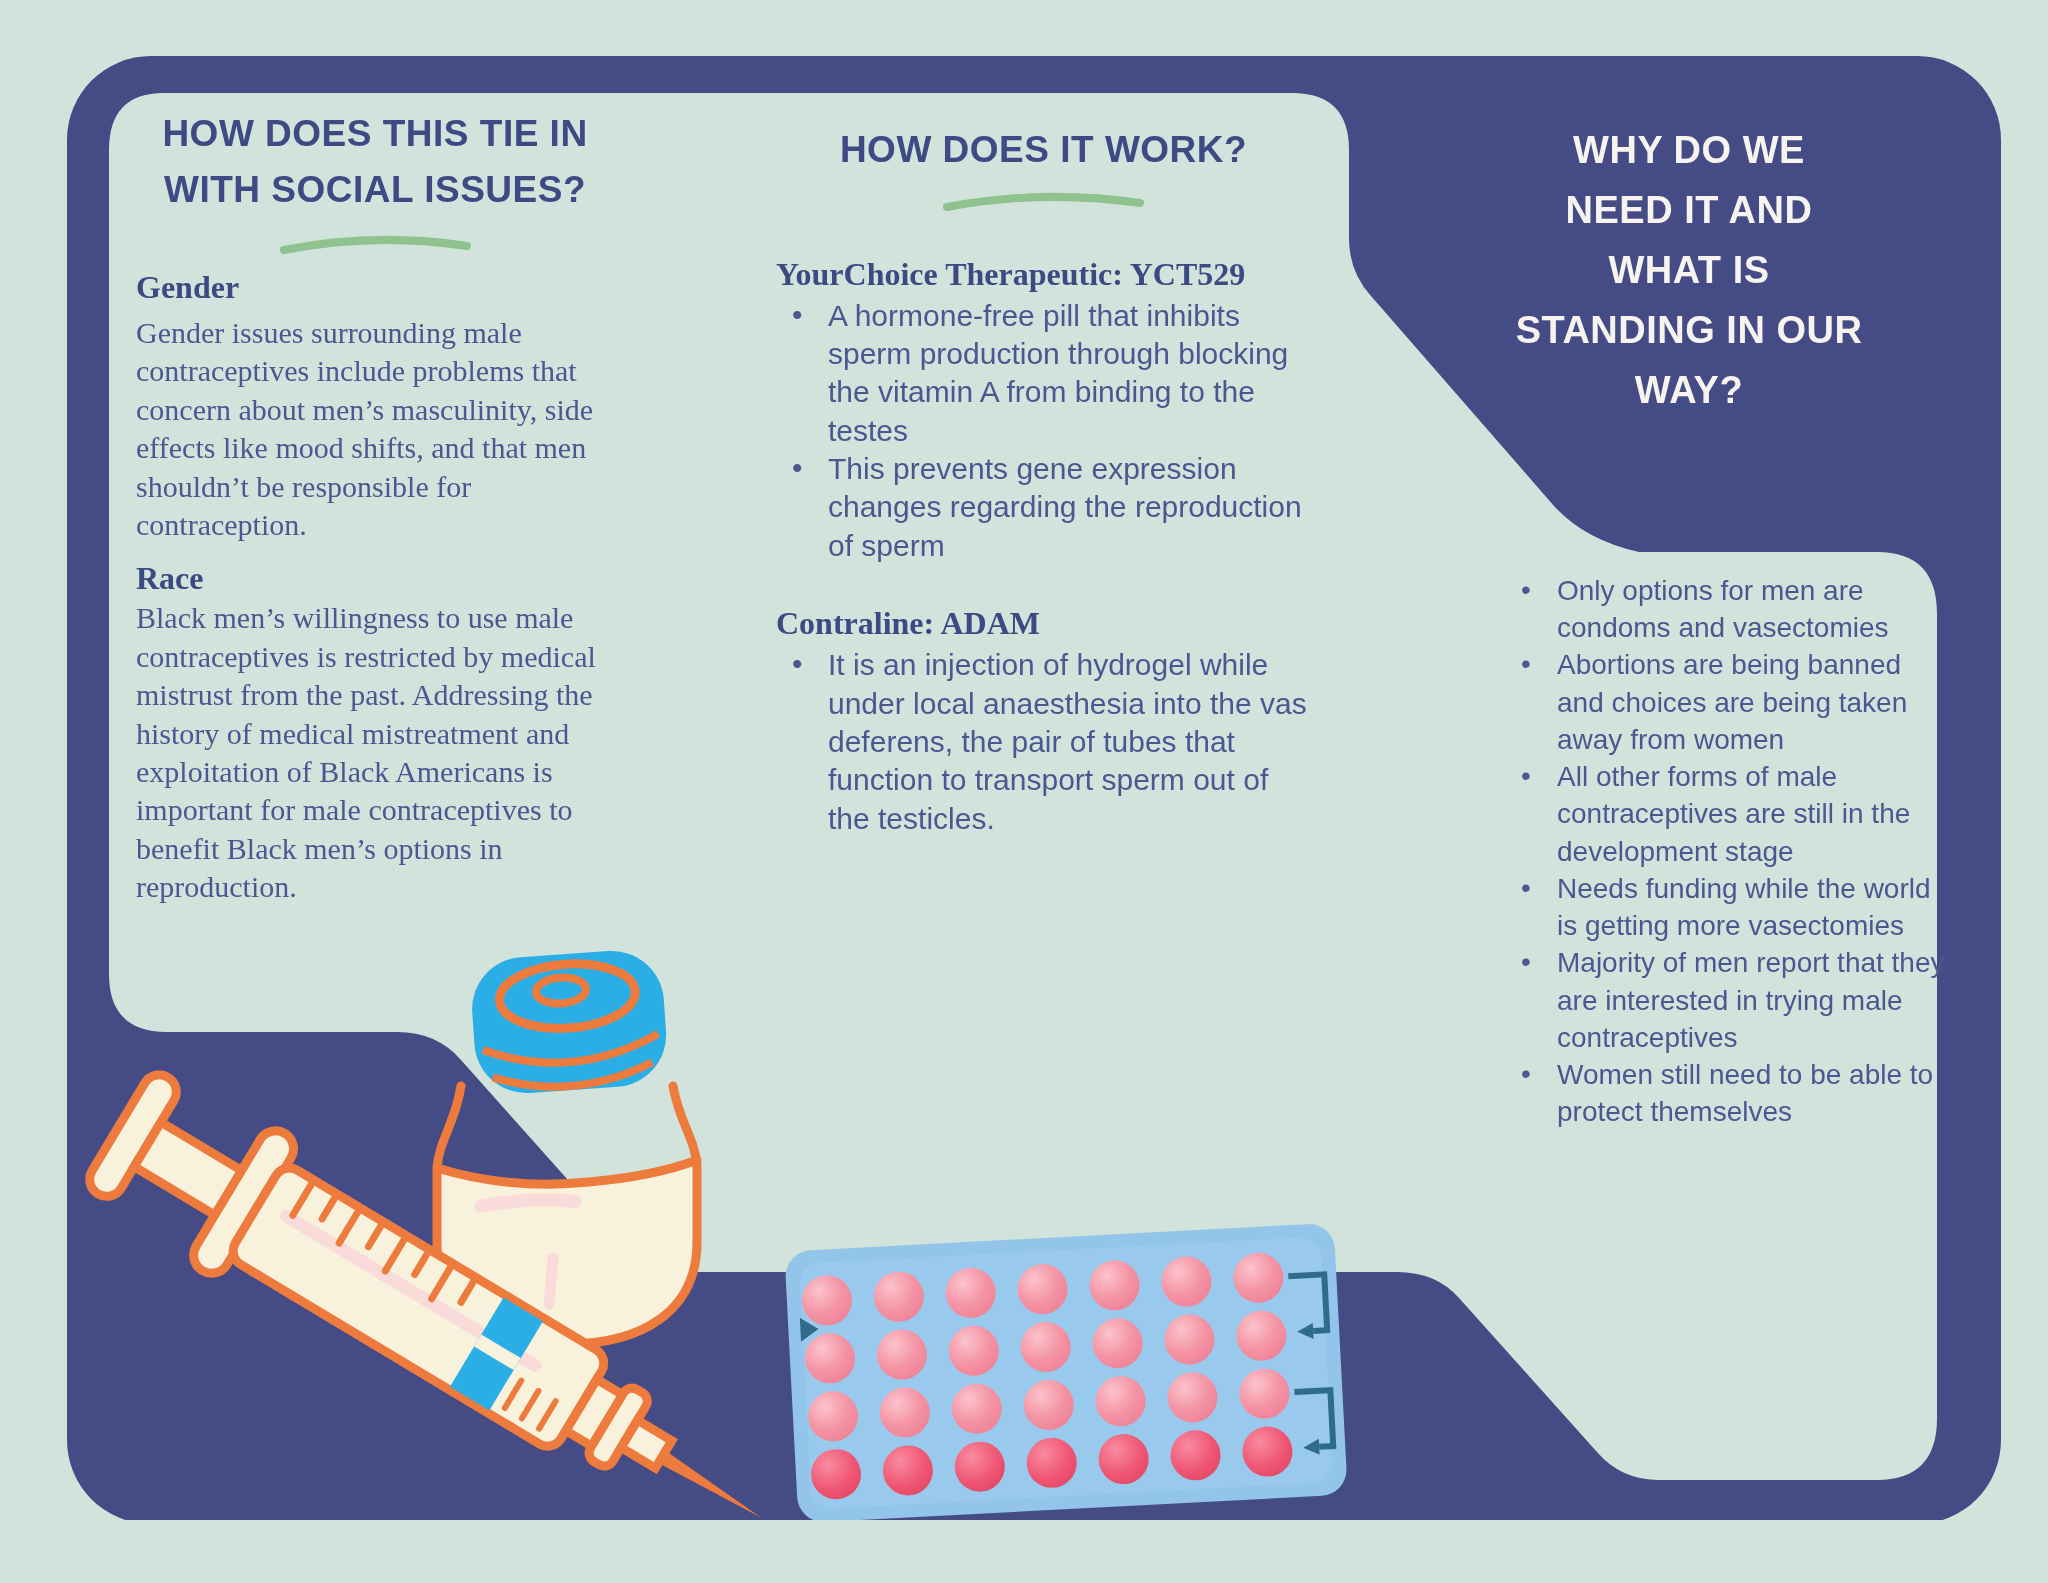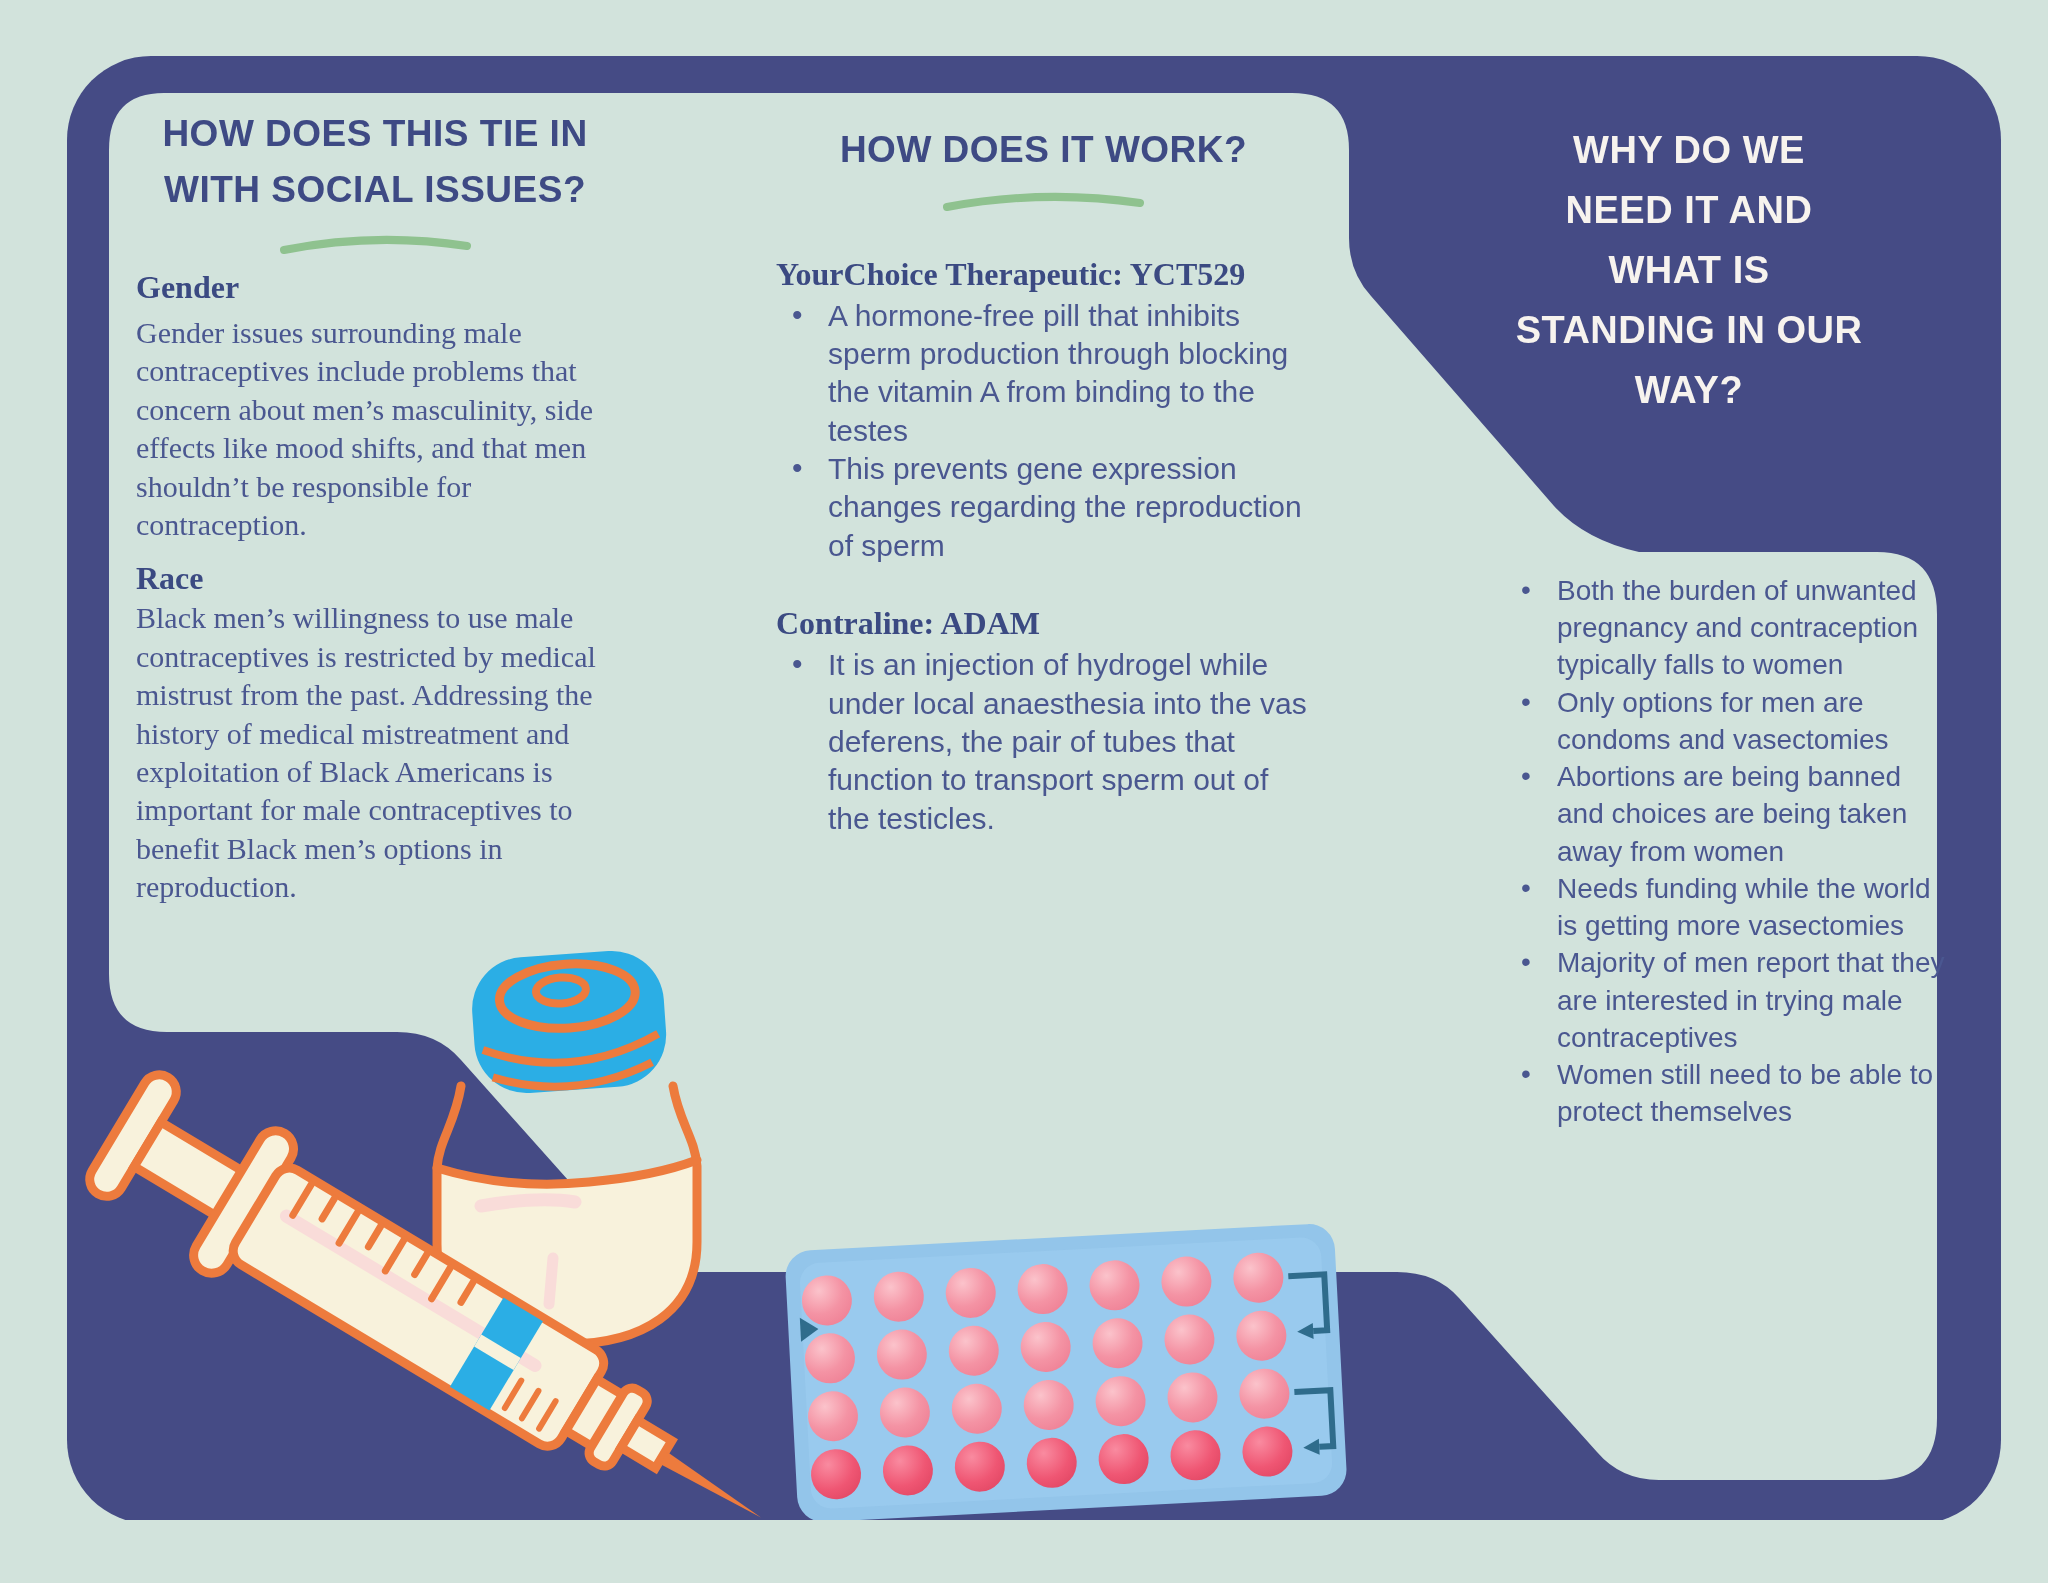--- a/index.html
+++ b/index.html
@@ -184,22 +184,22 @@
   <div class="col right-title" style="left:1420px;top:120px;width:520px">
     <h1 class="panel-title">WHY DO WE
 NEED IT AND
 WHAT IS
 STANDING IN OUR
 WAY?</h1>
   </div>
 
   <div class="col" style="left:1498px;top:572px;width:440px">
     <ul class="blist right-list">
-        <li><span>Both the burden of unwanted pregnancy and contraception typically falls to women</span></li>
         <li><span>Only options for men are condoms and vasectomies</span></li>
         <li><span>Abortions are being banned and choices are being taken away from women</span></li>
+        <li><span>All other forms of male contraceptives are still in the development stage</span></li>
         <li><span>Needs funding while the world is getting more vasectomies</span></li>
         <li><span>Majority of men report that they are interested in trying male contraceptives</span></li>
         <li><span>Women still need to be able to protect themselves</span></li>
       </ul>
   </div>
 
 </div>
 
 </body></html>

